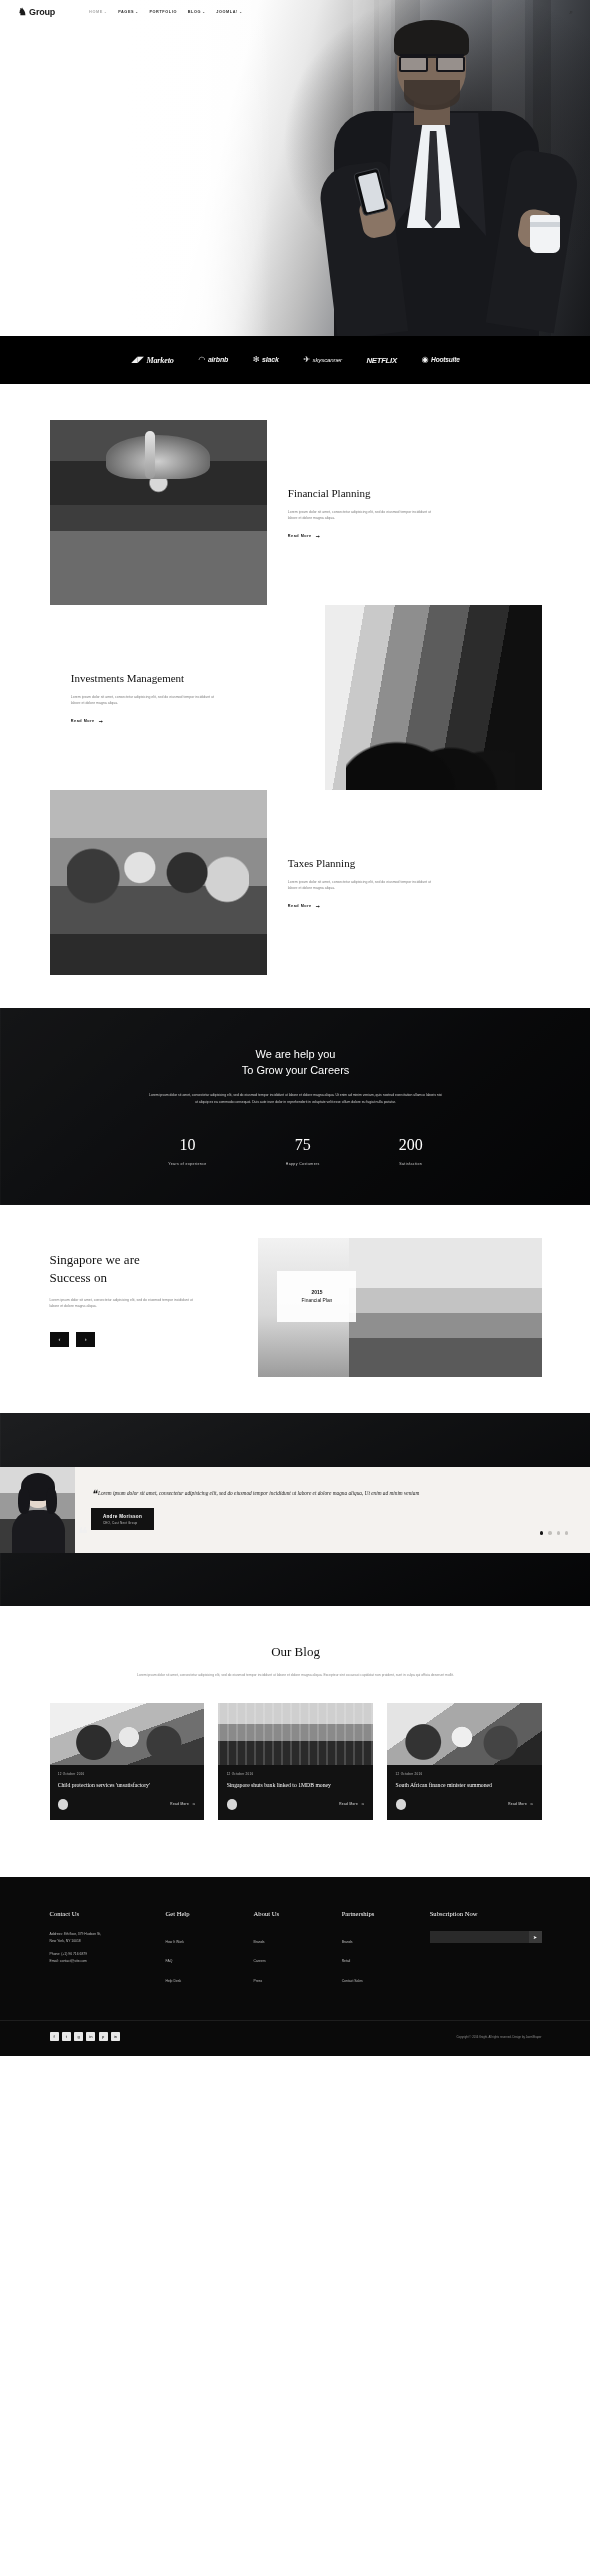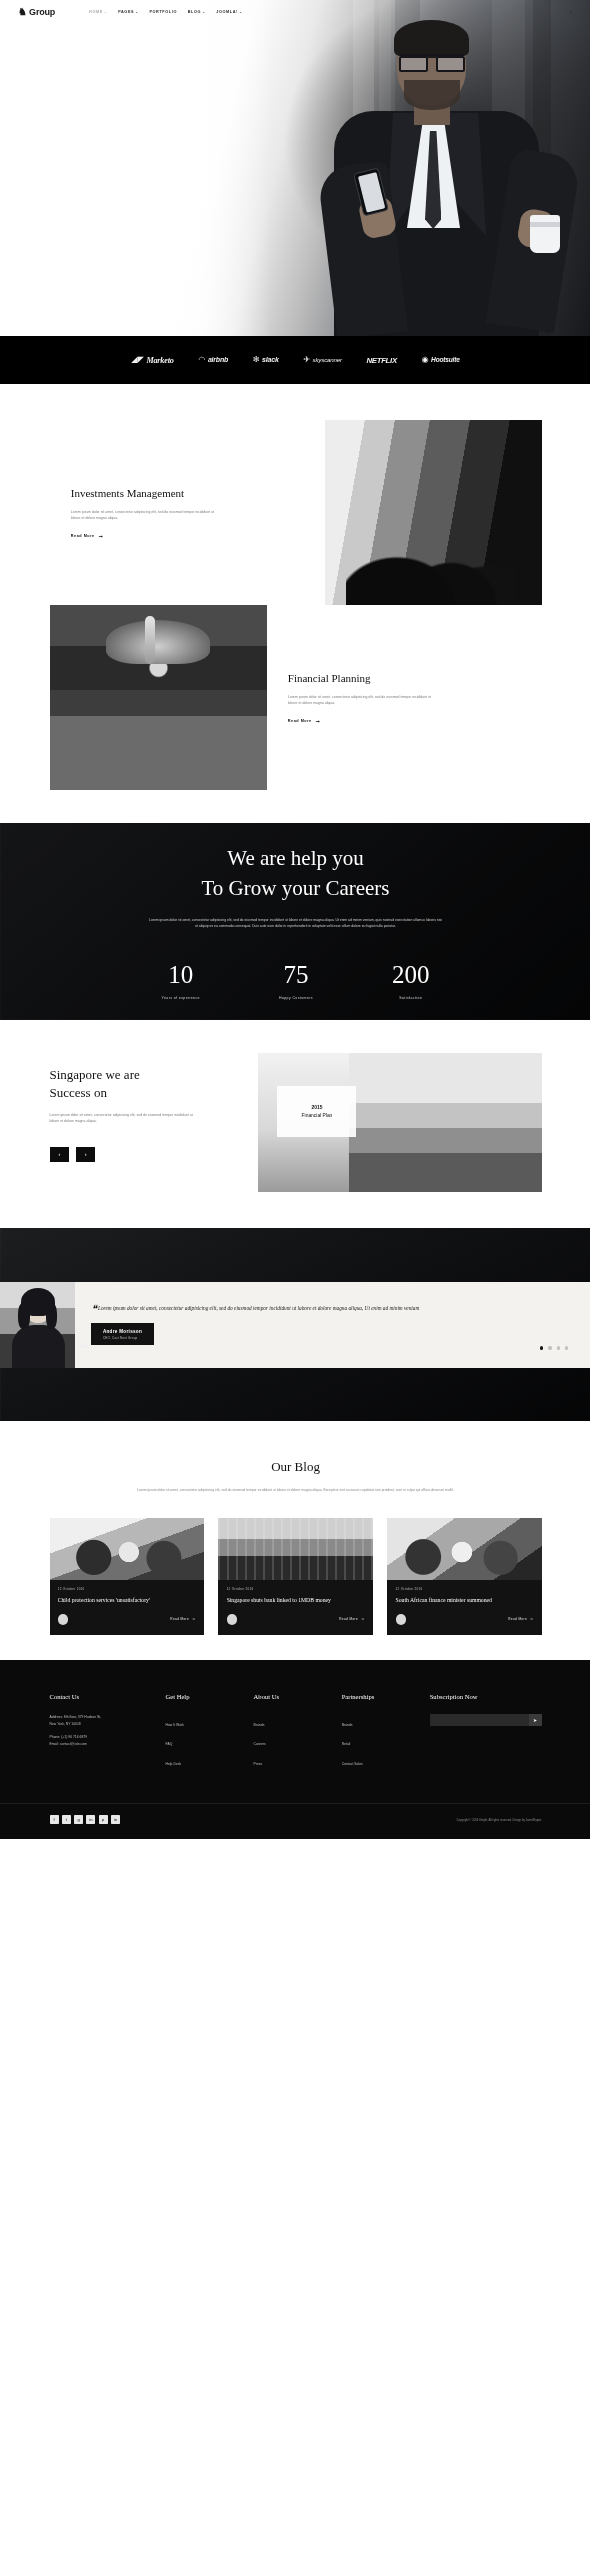--- a/index.html
+++ b/index.html
@@ -166,26 +166,26 @@
   .counters { position:relative; height:197px; overflow:hidden;
     display:flex; flex-direction:column; align-items:center; justify-content:center; color:#fff;}
   .counters .bg { position:absolute; inset:0;
     background:
       linear-gradient(90deg,rgba(255,255,255,.05) 0 0.8px,rgba(0,0,0,0) 0.8px 51px),
       linear-gradient(0deg,rgba(255,255,255,.04) 0 0.8px,rgba(0,0,0,0) 0.8px 57px),
       linear-gradient(140deg,#2e3033 0%,#202226 34%,#131417 68%,#0b0c0e 100%);
   }
   .counters .veil{ position:absolute; inset:0; background:rgba(0,0,0,.55); }
   .counters .inner{ position:relative; z-index:2; text-align:center; width:100%; }
-  .counters h2 { font-family:Liberation Serif, serif; font-weight:400; font-size:21px;
+  .counters h2 { font-family:Liberation Sans, sans-serif; font-weight:400; font-size:11px;
     line-height:1.45; }
   .counters .lead { margin:13px auto 0; max-width:295px; font-size:3.4px; line-height:1.9;
     color:#cfcfcf; }
   .stats { display:flex; justify-content:center; gap:79px; margin-top:31px; }
-  .stat .num { font-family:"Liberation Serif",serif; font-size:25px; font-weight:400; }
+  .stat .num { font-family:"Liberation Serif",serif; font-size:16px; font-weight:400; }
   .stat .lbl { margin-top:7.4px; font-size:3.5px; letter-spacing:0.4px; color:#d4d4d4; }
 
   
   .projects { padding:33px 0 36px; display:flex; width:492px; margin:0 auto; gap:21.3px; }
   .projects .left { width:187px; padding-top:13px; }
   .projects h2 { font-family:"Liberation Serif",serif; font-size:13px; font-weight:400;
     line-height:1.38; color:#111; }
   .projects p { margin-top:9.8px; font-size:3.5px; line-height:1.95; color:#7d7d7d; max-width:144px;}
   .arrows { margin-top:21.3px; display:flex; gap:6.6px; }
   .arrows button { width:19.7px; height:15.6px; background:#0d0d0d; color:#fff; border:0;
@@ -236,21 +236,21 @@
     padding:5.7px 11.5px; }
   .testi .attrib .n { font-size:4.6px; font-weight:700; letter-spacing:0.3px; }
   .testi .attrib .r { font-size:3px; color:#bdbdbd; margin-top:1.6px; letter-spacing:0.2px; }
   .testi .dots { position:absolute; right:23px; bottom:18px; display:flex; gap:4.9px; }
   .testi .dots i { width:3.3px; height:3.3px; border-radius:50%; background:#c2c0bc; display:block; }
   .testi .dots i.on { background:#161616; }
   .testi .bigquote { position:absolute; left:78px; top:121px; z-index:4;
     font-family:"Liberation Serif",serif; font-size:18px; color:#f0f0f0; line-height:0; }
 
   
-  .blog { padding:38px 0 25px; background:#fff; }
+  .blog { padding:38px 0 57px; background:#fff; }
   .blog h2 { text-align:center; font-family:"Liberation Serif",serif; font-size:13px;
     font-weight:400; color:#111; }
   .blog .lead { margin:11.5px auto 0; max-width:328px; text-align:center; font-size:3.4px;
     line-height:1.95; color:#8a8a8a; }
   .cards { display:flex; gap:14.8px; width:492px; margin:24.6px auto 0; }
   .card { flex:1; position:relative; }
   .card .img { height:62px; position:relative; overflow:hidden; }
   .card .meta { background:#121212; color:#fff; padding:7.4px 8.2px 9.8px; position:relative; }
   .card .date { font-size:3px; color:#bdbdbd; letter-spacing:0.3px; }
   .card .ttl { margin-top:4.9px; font-family:"Liberation Serif",serif; font-size:5.7px;
@@ -380,48 +380,61 @@
     <span class="lname">NETFLIX</span>
   </div>
   <div class="logo-item lg-hoot">
     <span class="lmark">◉</span>
     <span class="lname">Hootsuite</span>
   </div>
 </section>
 
 <section class="services">
 
+  <div class="srow">
+    <div class="simg">
+      <div class="ph ph-hands"></div>
+    </div>
+    <div class="stext">
+      <h3>Financial Planning</h3>
+      <p>Lorem ipsum dolor sit amet, consectetur adipisicing elit, sed do eiusmod tempor incididunt ut labore et dolore magna aliqua.</p>
+      <a href="#" class="more">
+        <span>Read More</span>
+        <span class="ar">➞</span>
+      </a>
+    </div>
+  </div>
+
   <div class="srow rev">
     <div class="simg">
       <div class="ph ph-meet"></div>
     </div>
     <div class="stext">
       <h3>Investments Management</h3>
       <p>Lorem ipsum dolor sit amet, consectetur adipisicing elit, sed do eiusmod tempor incididunt ut labore et dolore magna aliqua.</p>
       <a href="#" class="more">
         <span>Read More</span>
         <span class="ar">➞</span>
       </a>
     </div>
   </div>
 
   <div class="srow">
     <div class="simg">
-      <div class="ph ph-hands"></div>
+      <div class="ph ph-team"></div>
     </div>
     <div class="stext">
-      <h3>Financial Planning</h3>
+      <h3>Taxes Planning</h3>
       <p>Lorem ipsum dolor sit amet, consectetur adipisicing elit, sed do eiusmod tempor incididunt ut labore et dolore magna aliqua.</p>
       <a href="#" class="more">
         <span>Read More</span>
         <span class="ar">➞</span>
       </a>
     </div>
   </div>
-
 
 </section>
 
 <section class="counters">
   <div class="bg"></div>
   <div class="veil"></div>
   <div class="inner">
     <h2>
       <span>We are help you</span><br>
       <span>To Grow your Careers</span>

